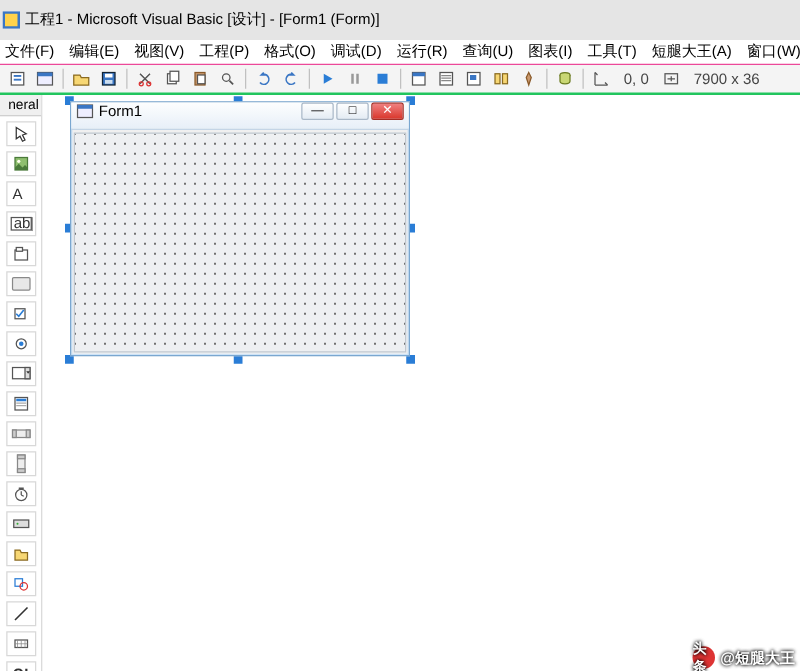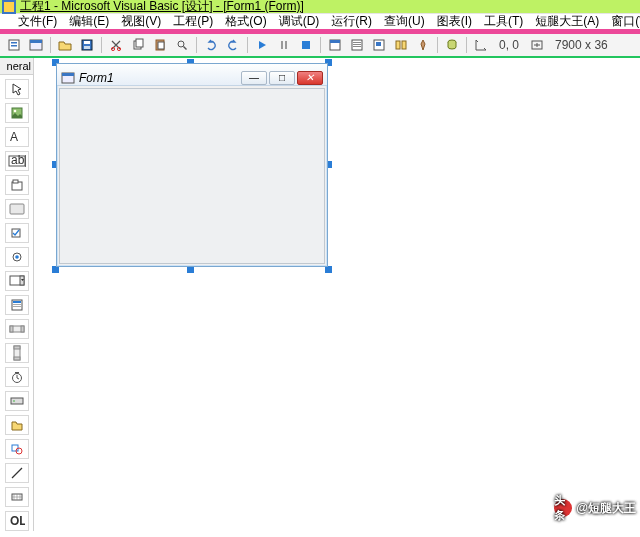--- a/index.html
+++ b/index.html
@@ -1,40 +1,40 @@
 <!DOCTYPE html>
 <html><head>
 <meta charset="utf-8">
 <style>
 * { margin: 0; padding: 0; box-sizing: border-box; font-family: "Microsoft YaHei", Tahoma, sans-serif; font-size: 12px; }
 html, body { width: 640px; height: 537px; background: #fff; overflow: hidden; }
-.titlebar { height: 14px; background: #bef264; display: flex; align-items: center; padding-left: 2px; border-bottom: 1px solid #e5e5e5; text-decoration: underline; }
+.titlebar { height: 32px; background: #e5e5e5; display: flex; align-items: center; padding-left: 2px; border-bottom: 1px solid #e5e5e5; }
 .titlebar .icon { width: 14px; height: 14px; margin-right: 4px; }
-.menubar { height: 20px; background: #fff; display: flex; align-items: center; padding-left: 16px; gap: 8px; border-bottom: 5px solid #ec4899; }
+.menubar { height: 20px; background: #fff; display: flex; align-items: center; padding-left: 2px; gap: 8px; border-bottom: 1px solid #ec4899; }
 .menu-item { padding: 1px 2px; white-space: nowrap; }
 .toolbar { height: 24px; background: #f4f4f4; border-bottom: 2px solid #22c55e; display: flex; align-items: center; padding: 0 4px; gap: 2px; }
 .tool-btn { width: 20px; height: 20px; display: flex; align-items: center; justify-content: center; border: 1px solid transparent; }
 .tool-sep { width: 1px; height: 16px; background: #c0c0c0; margin: 0 2px; }
 .tool-label { padding: 0 6px; color: #444; }
 .main { display: flex; height: calc(537px - 64px); }
 .left-panel { width: 34px; background: #fff; border-right: 1px solid #d0d0d0; }
 .left-panel .header { font-size: 11px; padding: 2px 2px; background: #f0f0f0; border-bottom: 1px solid #d0d0d0; text-align: right; }
 .left-panel .tools { display: flex; flex-direction: column; gap: 4px; padding: 4px 2px; align-items: center; }
 .palette-btn { width: 24px; height: 20px; display: flex; align-items: center; justify-content: center; border: 1px solid #d8d8d8; background: #fff; }
 .canvas-area { position: relative; flex: 1; background: #fff; }
 .selection-handles .h { position: absolute; width: 7px; height: 7px; background: #2a7dd6; }
 .form-window { position: absolute; left: 22px; top: 5px; width: 272px; height: 204px; border: 1px solid #7aa7d0; background: #f0f0f0; box-shadow: 0 0 0 1px #cde3f7 inset; }
-.form-titlebar { height: 22px; background: linear-gradient(#fdfefe, #e7eff8); border-bottom: 1px solid #c4d5e6; display: flex; align-items: flex-end; padding: 0 4px; font-style: italic; }
+.form-titlebar { height: 22px; background: linear-gradient(#fdfefe, #e7eff8); border-bottom: 1px solid #c4d5e6; display: flex; align-items: flex-start; padding: 0 4px; }
 .form-titlebar .ficon { width: 14px; height: 14px; margin-right: 4px; }
 .form-titlebar .caption { flex: 1; }
 .win-btns { display: flex; gap: 2px; }
 .win-btn { width: 26px; height: 14px; border: 1px solid #a9b8c8; border-radius: 2px; background: linear-gradient(#fefefe,#e4ecf4); display: flex; align-items: center; justify-content: center; font-size: 10px; line-height: 1; }
 .win-btn.close { background: linear-gradient(#f08080,#d9372c); border-color: #a62c24; color: #fff; }
 .form-body { position: absolute; top: 22px; left: 0; right: 0; bottom: 0; background-color: #eef0f2; background-image: radial-gradient(circle, #707070 0.6px, transparent 0.6px); background-size: 8px 8px; background-position: 4px 4px; border: 1px solid #c0c8d0; margin: 2px; }
-.watermark { position: absolute; right: 4px; bottom: 20px; font-size: 16px; color: #fff; font-weight: bold; text-shadow: 0 0 3px #000, 0 0 3px #000; display: flex; align-items: center; gap: 4px; }
+.watermark { position: absolute; right: 4px; bottom: 2px; font-size: 16px; color: #fff; font-weight: bold; text-shadow: 0 0 3px #000, 0 0 3px #000; display: flex; align-items: center; gap: 4px; }
 .watermark .dot { width: 18px; height: 18px; border-radius: 50%; background: #d33; display: flex; align-items: center; justify-content: center; font-size: 11px; }
 svg { display: block; }
 </style>
 </head>
 <body>
 
 <div class="titlebar">
   <span class="icon">
     <svg width="14" height="14">
         <rect width="14" height="14" fill="#3a76c4"></rect>

